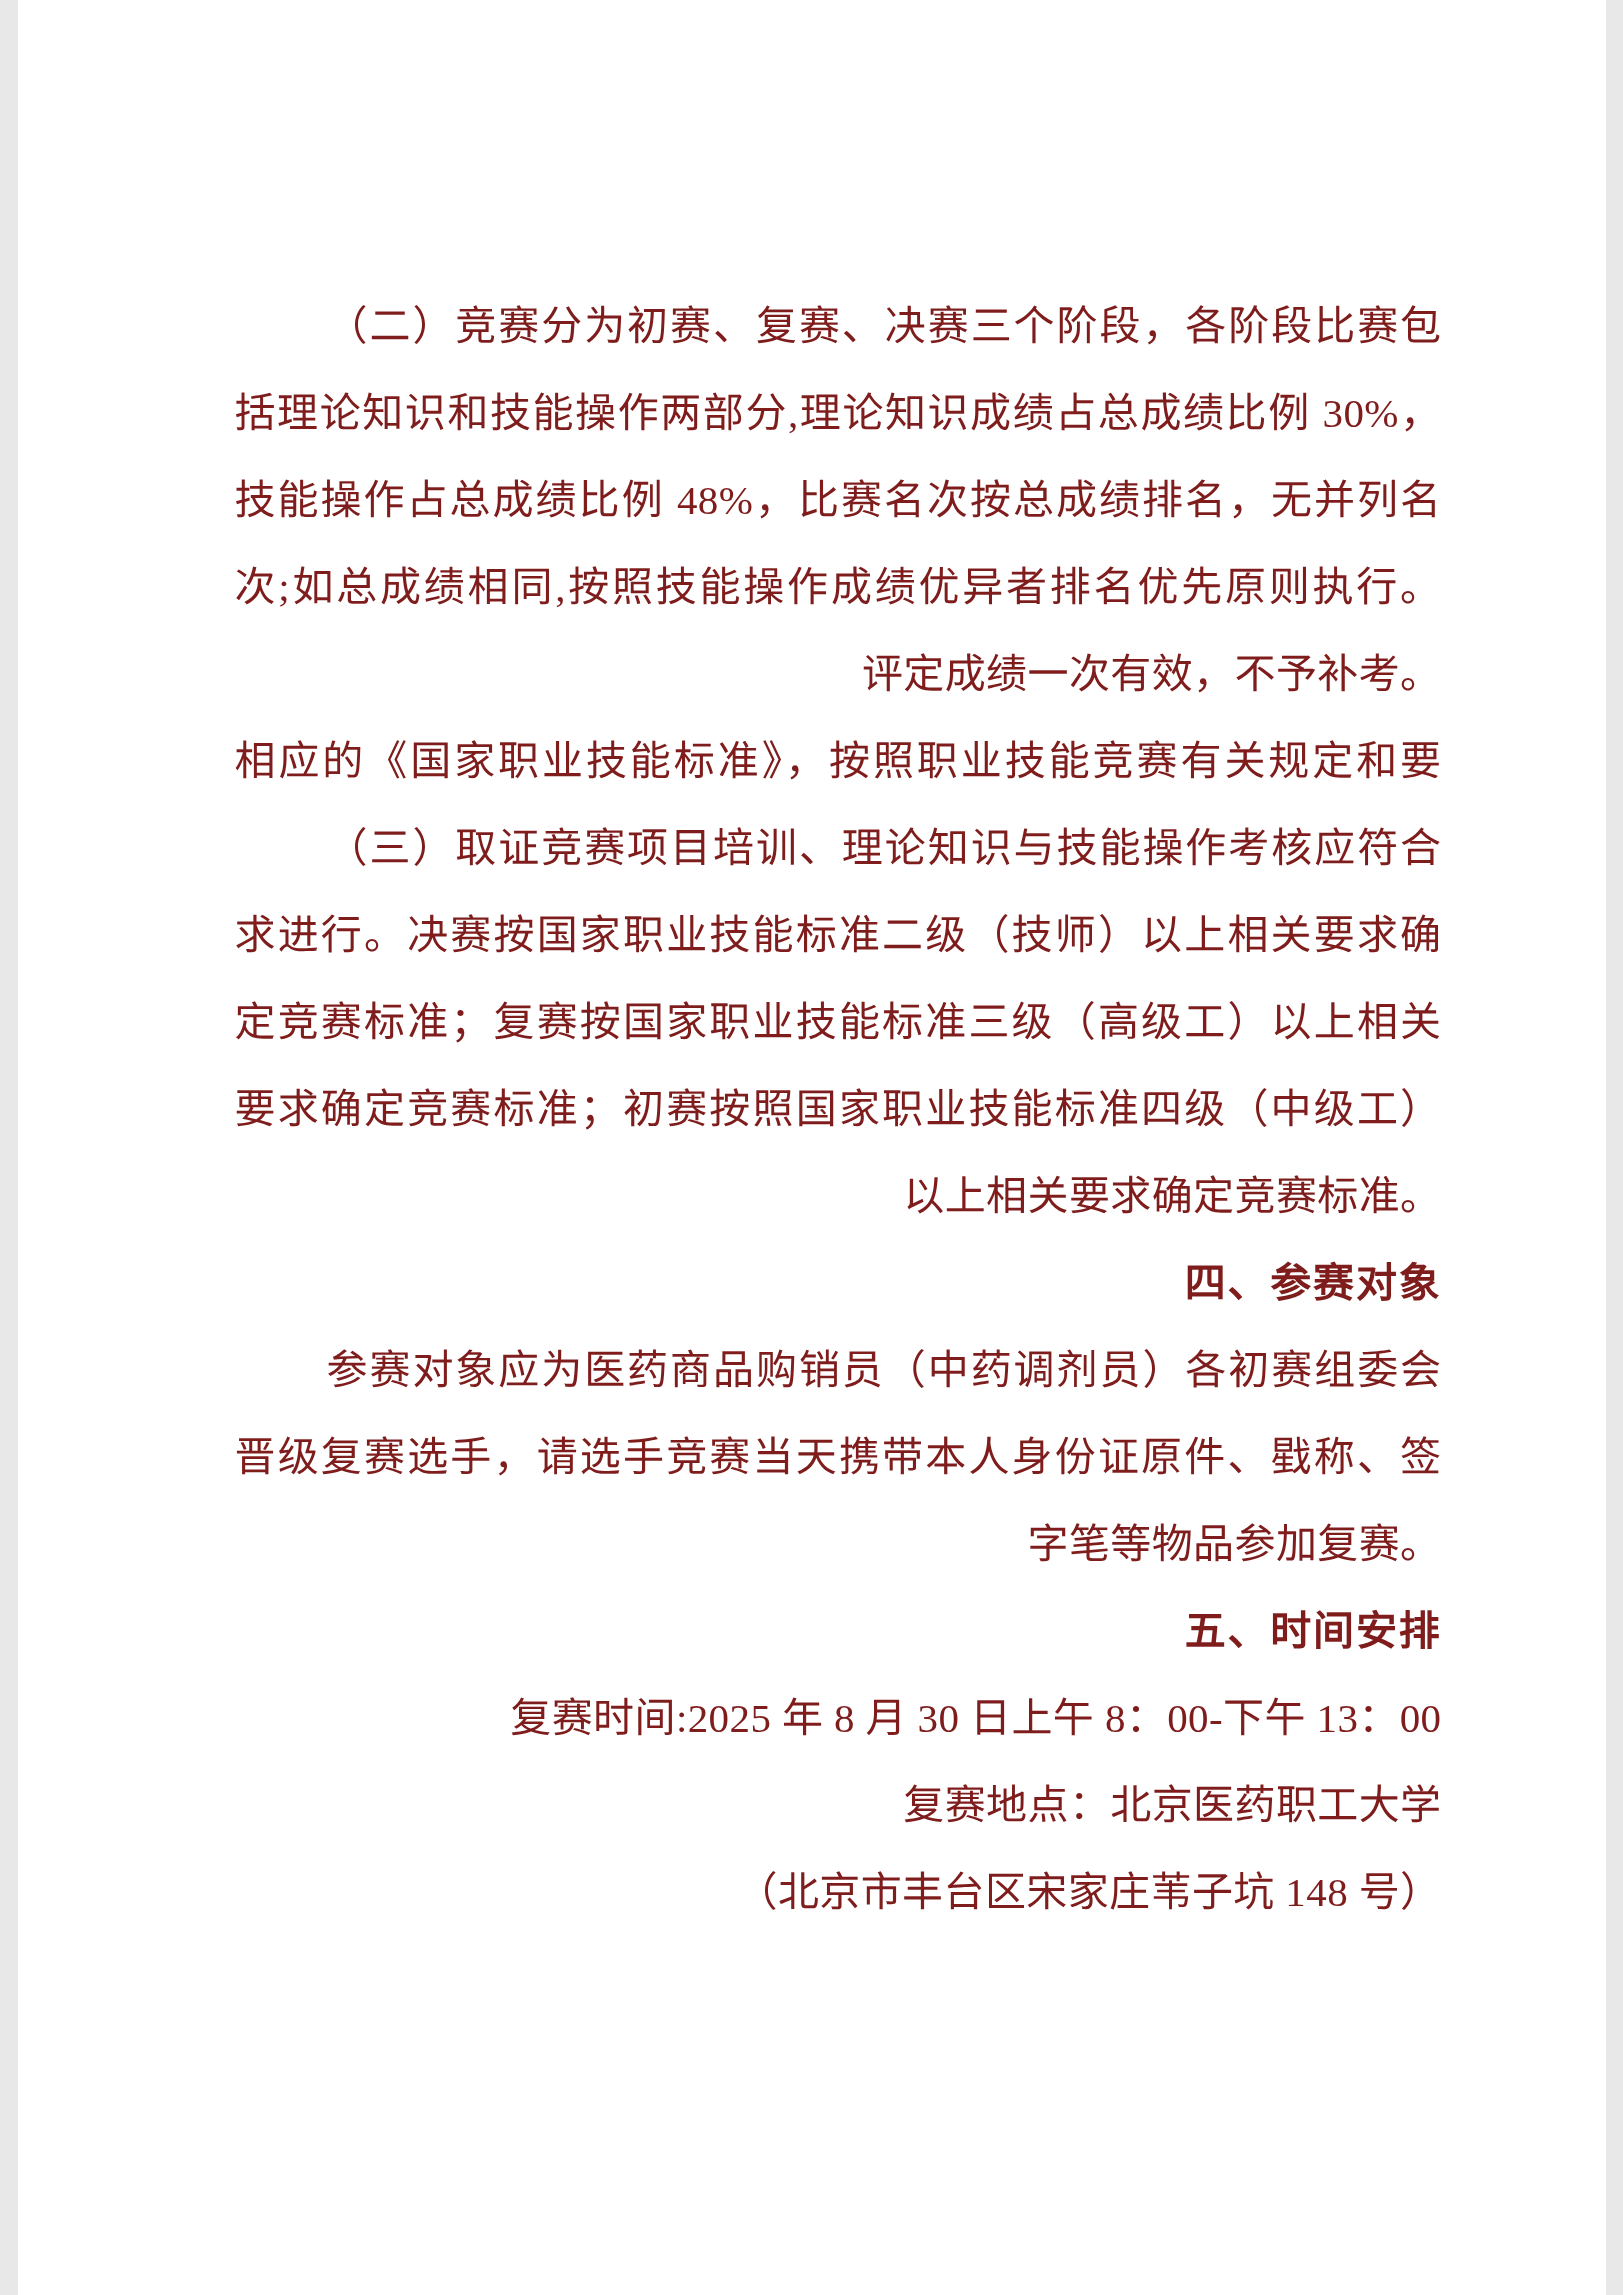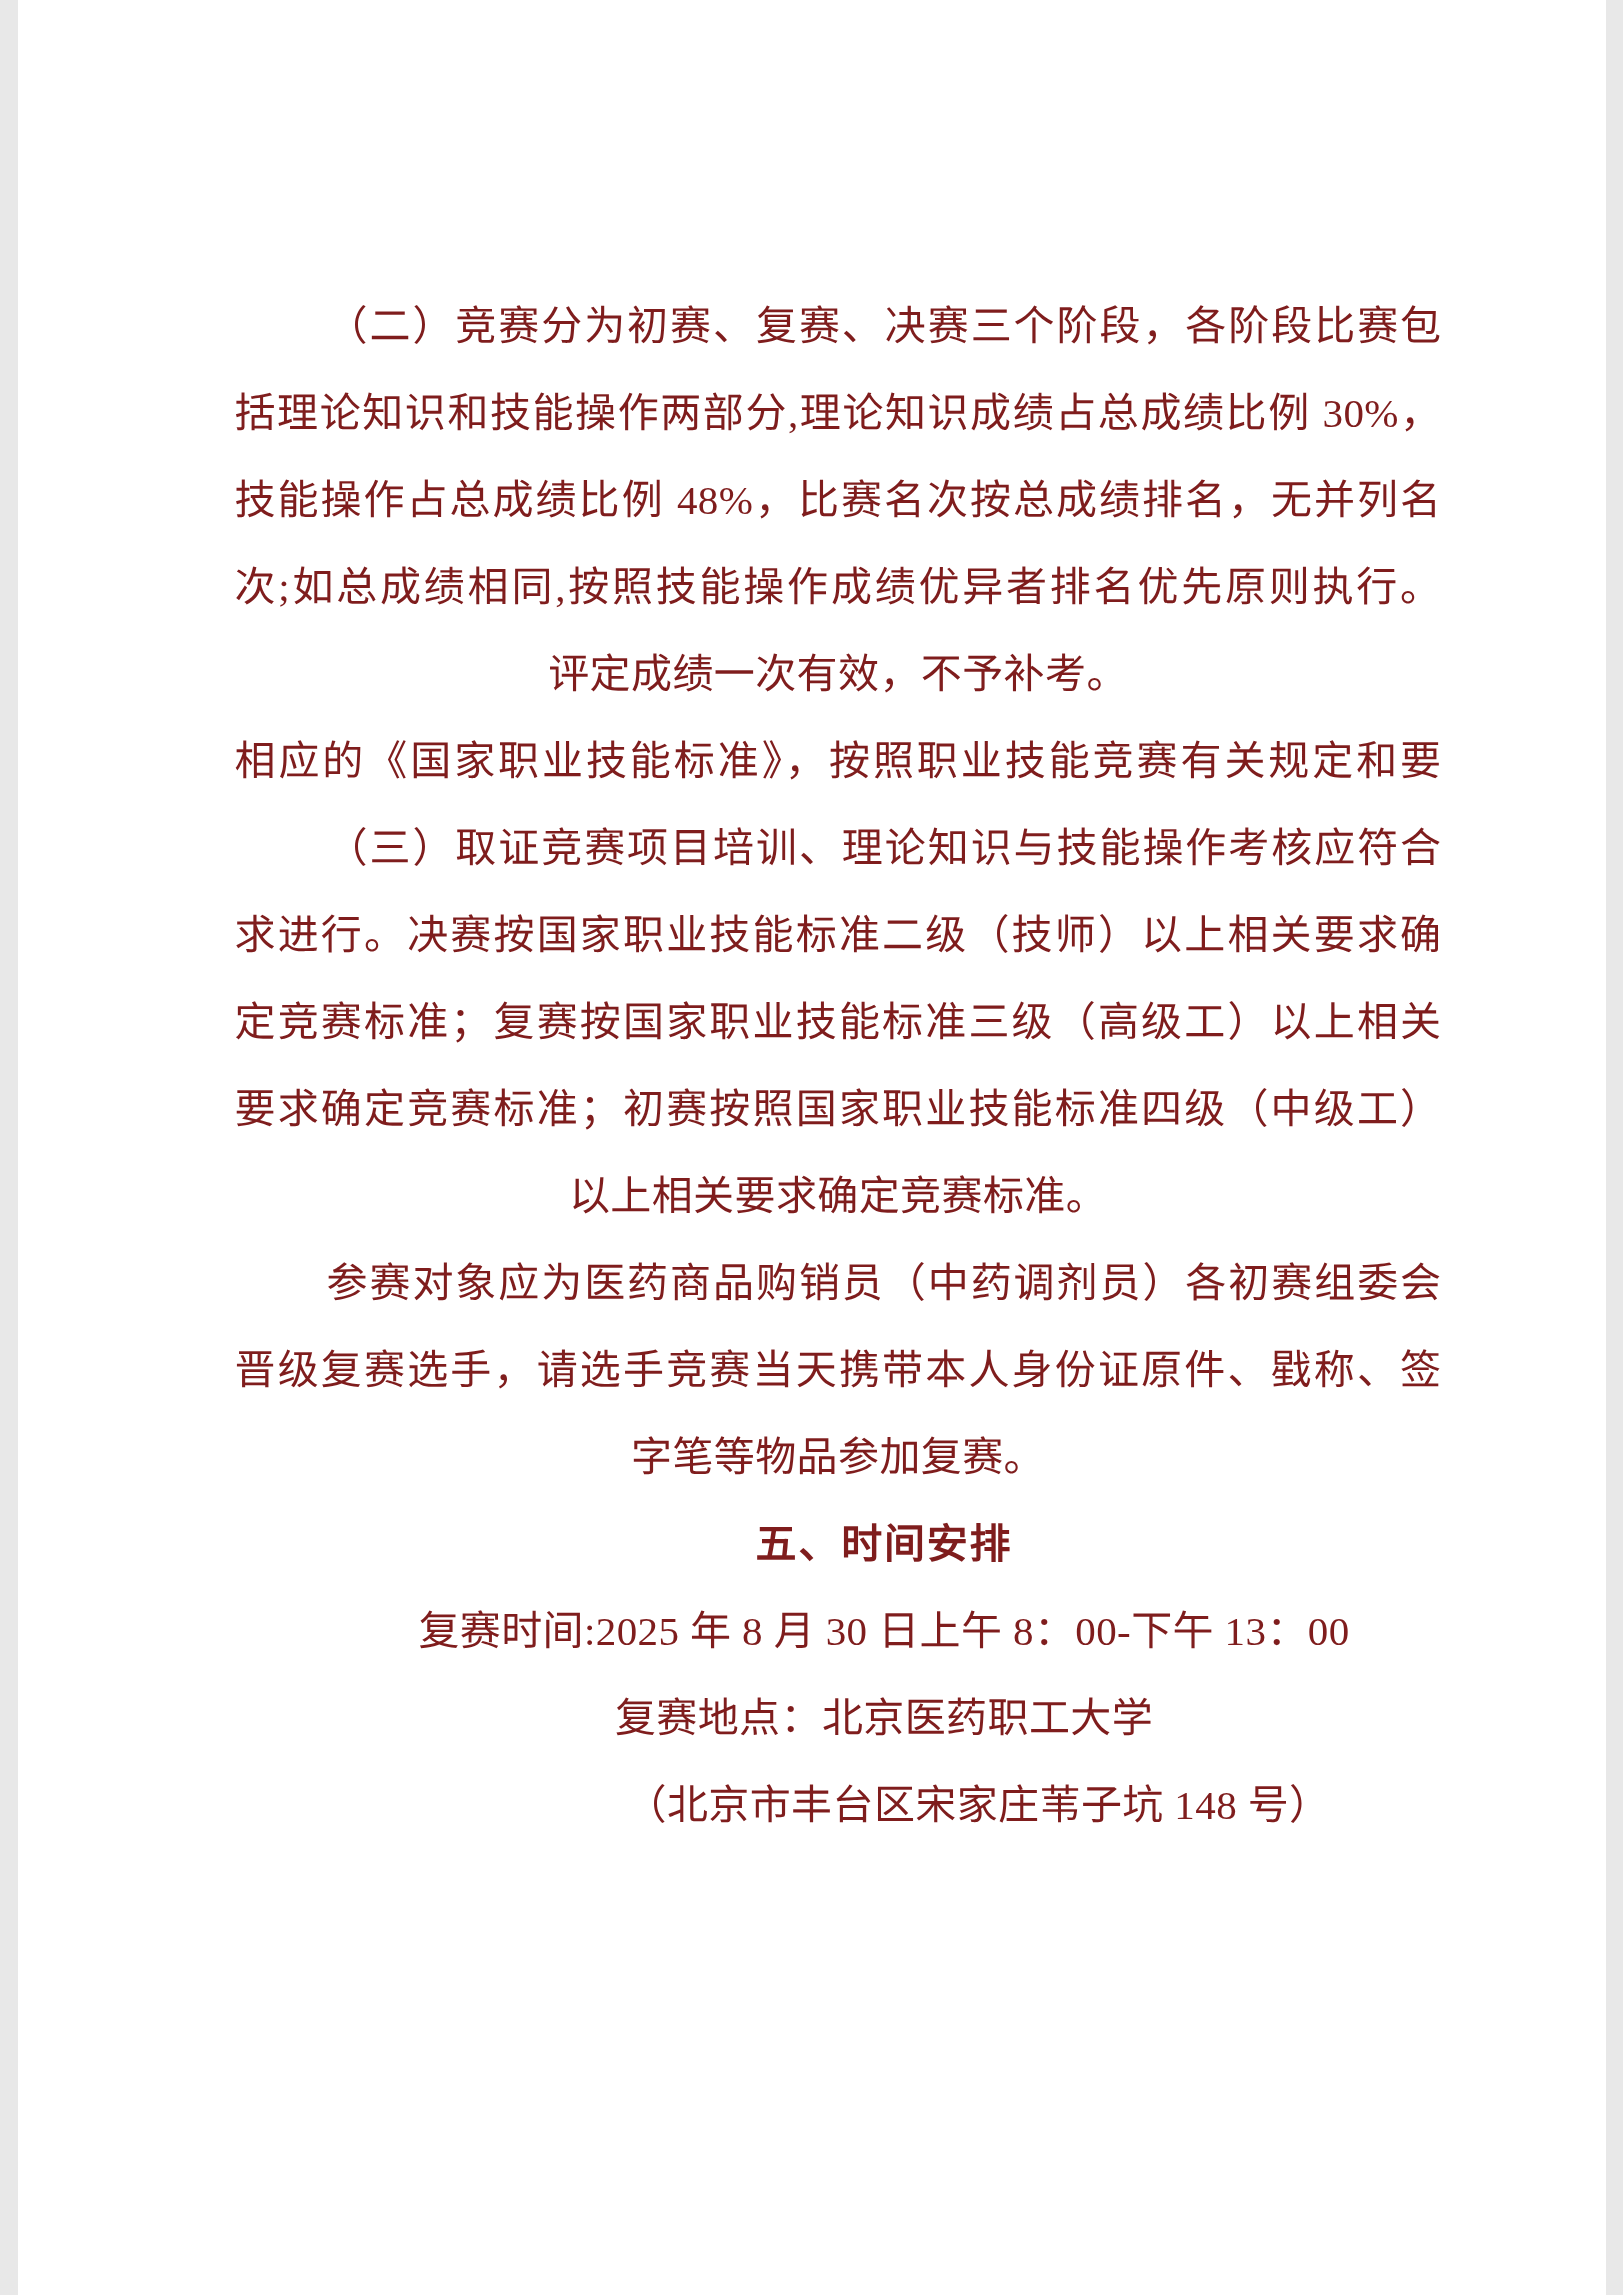--- a/index.html
+++ b/index.html
@@ -18,21 +18,21 @@
     position:absolute;
     left:217px;
     top:283px;
     width:1207px;
     font-size:41px;
   }
   .ln{
     height:87px;
     line-height:87px;
     white-space:nowrap;
-    text-align:center;
+    text-align:right;
     letter-spacing:0.4px;
   }
   
   .j{
     white-space:nowrap;
     text-align:justify;
     text-align-last:justify;
   }
   
   .ind{padding-left:92px;}
@@ -54,20 +54,21 @@
     <div class="ln j">括理论知识和技能操作两部分,理论知识成绩占总成绩比例 30%，</div>
     <div class="ln j">技能操作占总成绩比例 48%，比赛名次按总成绩排名，无并列名</div>
     <div class="ln j">次;如总成绩相同,按照技能操作成绩优异者排名优先原则执行。</div>
     <div class="ln">评定成绩一次有效，不予补考。</div>
     <div class="ln j">相应的《国家职业技能标准》，按照职业技能竞赛有关规定和要</div>
     <div class="ln j ind">（三）取证竞赛项目培训、理论知识与技能操作考核应符合</div>
     <div class="ln j">求进行。决赛按国家职业技能标准二级（技师）以上相关要求确</div>
     <div class="ln j">定竞赛标准；复赛按国家职业技能标准三级（高级工）以上相关</div>
     <div class="ln j">要求确定竞赛标准；初赛按照国家职业技能标准四级（中级工）</div>
     <div class="ln">以上相关要求确定竞赛标准。</div>
+    <div class="ln hd ind">四、参赛对象</div>
     <div class="ln j ind">参赛对象应为医药商品购销员（中药调剂员）各初赛组委会</div>
     <div class="ln j">晋级复赛选手，请选手竞赛当天携带本人身份证原件、戥称、签</div>
     <div class="ln">字笔等物品参加复赛。</div>
     <div class="ln hd ind">五、时间安排</div>
     <div class="ln ind">复赛时间:2025 年 8 月 30 日上午 8：00-下午 13：00</div>
     <div class="ln ind">复赛地点：北京医药职工大学</div>
     <div class="ln ind2">（北京市丰台区宋家庄苇子坑 148 号）</div>
   </div>
 </div>
 

